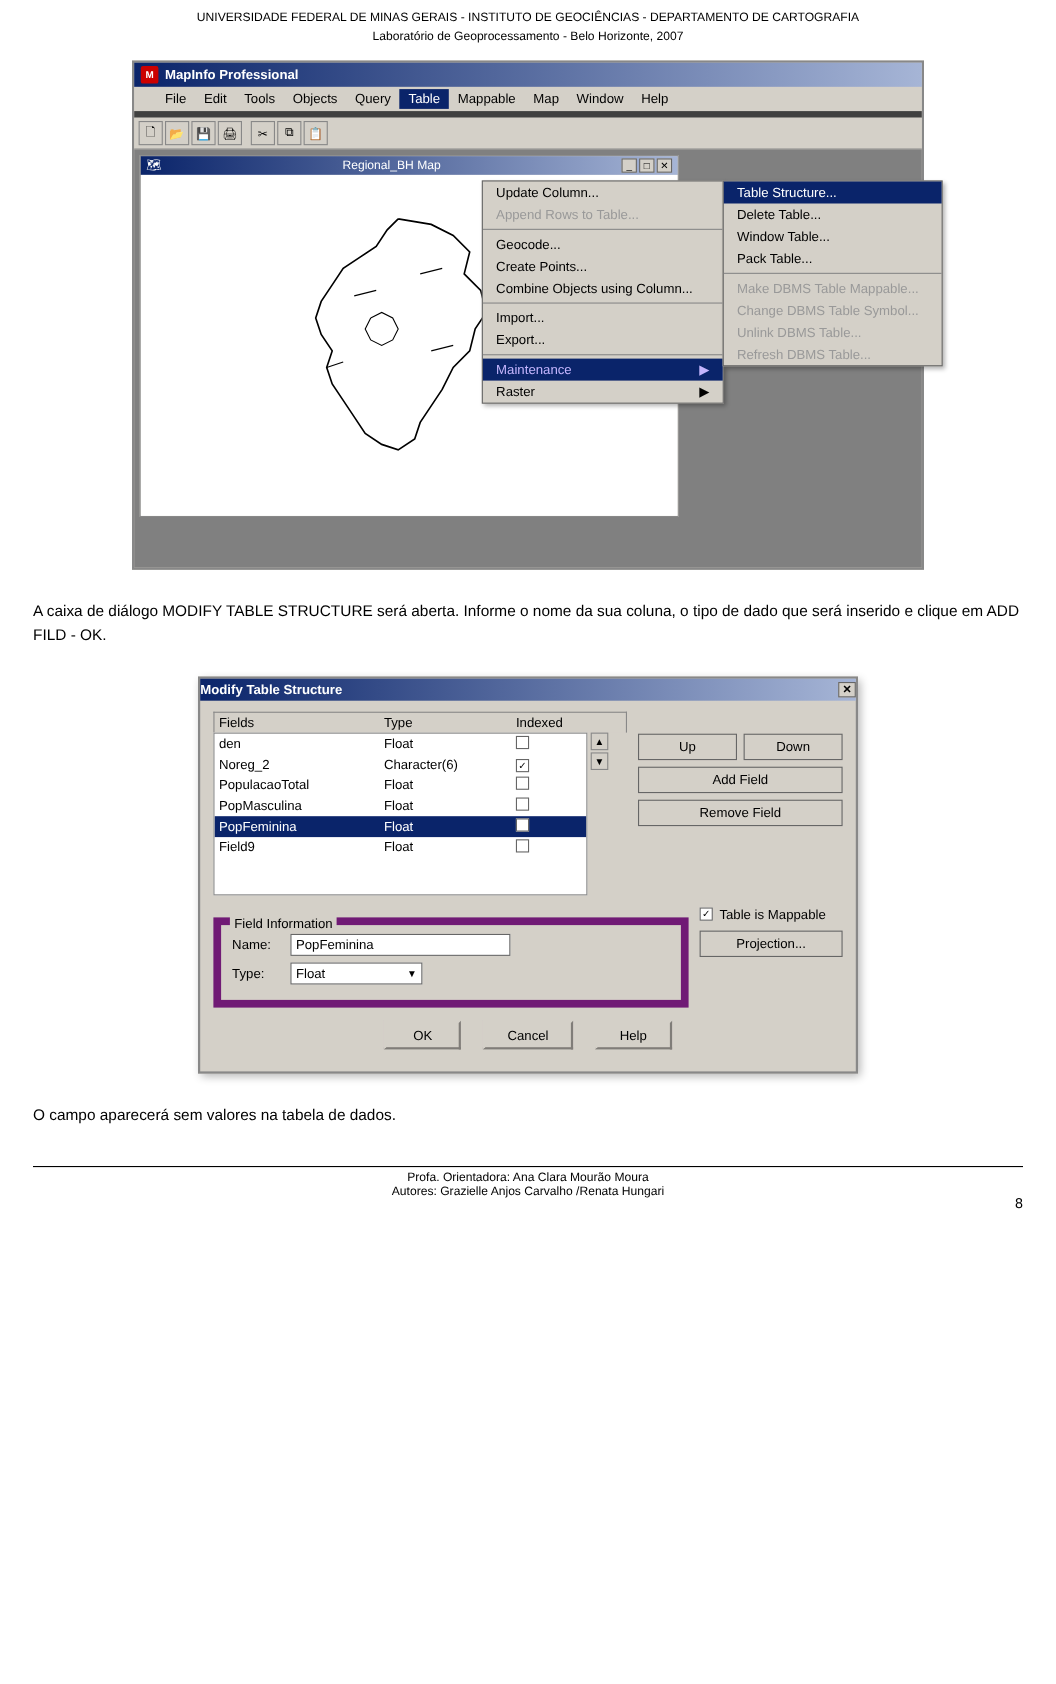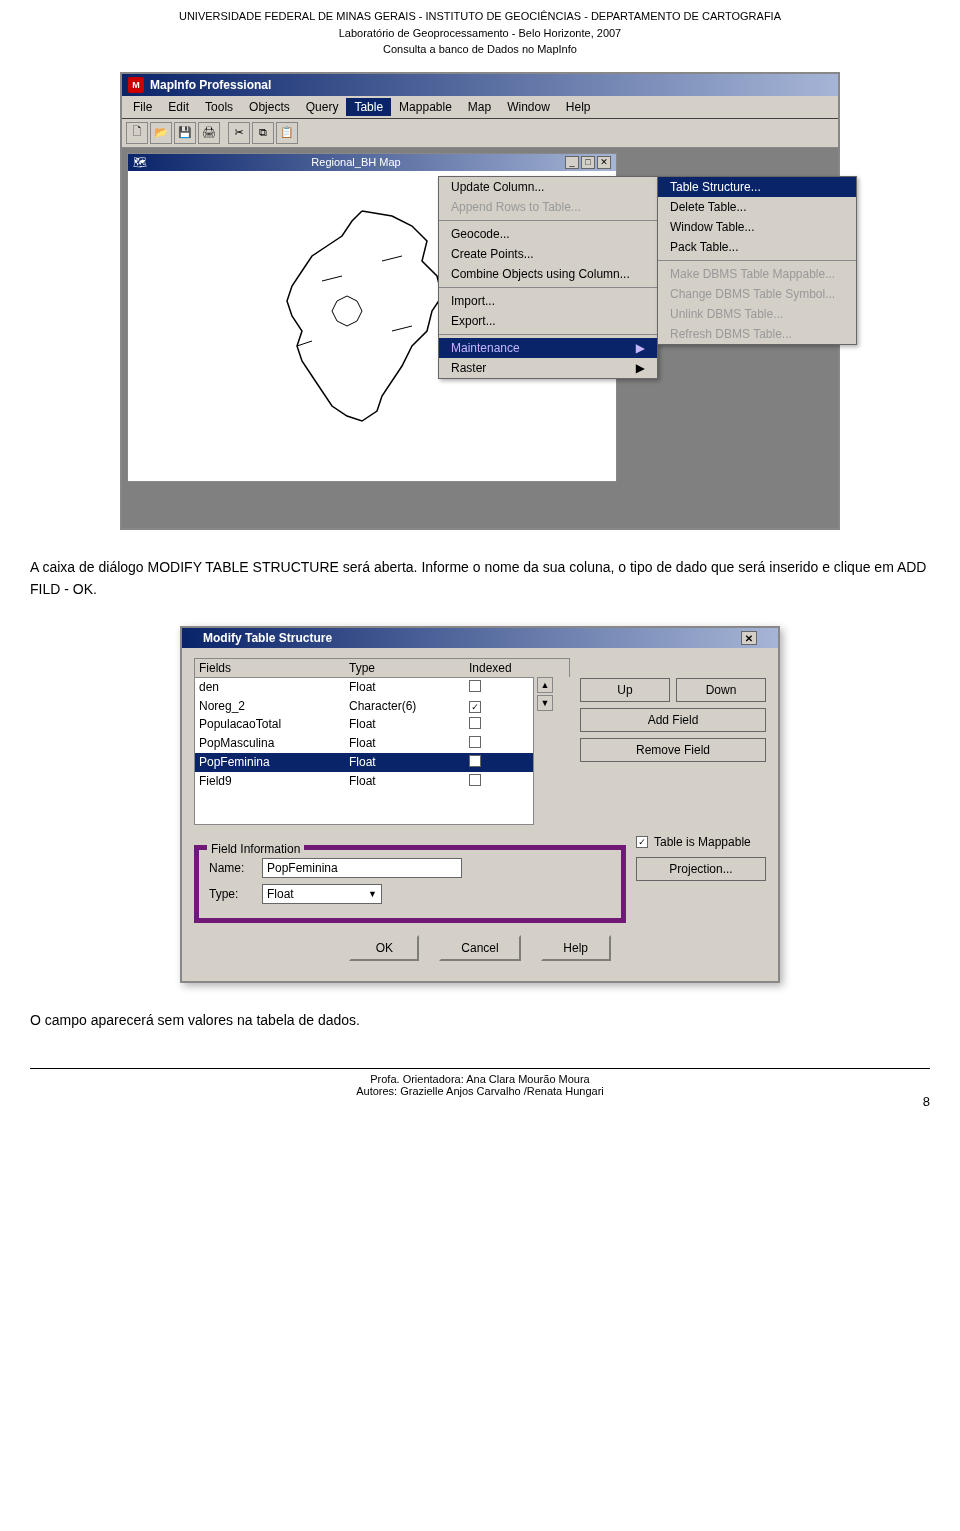--- a/index.html
+++ b/index.html
@@ -50,23 +50,23 @@
       font-size: 9px;
       color: white;
       font-weight: bold;
     }
 
     
     .menu-bar {
       background: #d4d0c8;
       display: flex;
       gap: 0;
-      padding: 2px 3px;
-      font-size: 12px;
-      border-bottom: 1px solid #404040;
+      padding: 2px 20px;
+      font-size: 12px;
+      border-bottom: 6px solid #404040;
     }
     .menu-item {
       padding: 2px 8px;
       cursor: pointer;
     }
     .menu-item.highlighted {
       background: #0a246a;
       color: white;
     }
 
@@ -232,21 +232,21 @@
       border: 2px solid #888;
       width: 600px;
       margin: 0 auto;
       font-size: 12px;
       box-shadow: 3px 3px 8px rgba(0,0,0,0.3);
       position: relative;
     }
     .dialog-title-bar {
       background: linear-gradient(to right, #0a246a, #a6b5d6);
       color: white;
-      padding: 3px 21px;
+      padding: 3px 0;
       font-size: 12px;
       font-weight: bold;
       display: flex;
       align-items: flex-start;
       justify-content: space-between;
     }
     .dialog-close-btn {
       width: 16px; height: 14px;
       background: #d4d0c8;
       border: 1px solid #666;
@@ -338,21 +338,21 @@
       border: 1px solid #666;
       padding: 4px 12px;
       font-size: 12px;
       cursor: pointer;
       text-align: center;
       min-width: 90px;
     }
 
     
     .field-info-group {
-      border: 5px solid #701a75;
+      border: 7px solid #701a75;
       margin-top: 10px;
       padding: 8px 10px;
       position: relative;
     }
     .field-info-legend {
       position: absolute;
       top: -8px;
       left: 8px;
       background: #d4d0c8;
       padding: 0 4px;
@@ -420,21 +420,20 @@
       min-width: 70px;
       text-align: center;
     }
   </style>
 </head>
 <body>
 
 <div class="page-header">
   <div>UNIVERSIDADE FEDERAL DE MINAS GERAIS - INSTITUTO DE GEOCIÊNCIAS - DEPARTAMENTO DE CARTOGRAFIA</div>
   <div>Laboratório de Geoprocessamento - Belo Horizonte, 2007</div>
-  <div>Consulta a banco de Dados no MapInfo</div>
 </div>
 
 <div class="mapinfo-screenshot">
 
   <div class="title-bar">
     <span class="title-bar-icon">M</span>
     <span>MapInfo Professional</span>
   </div>
 
   <div class="menu-bar">

